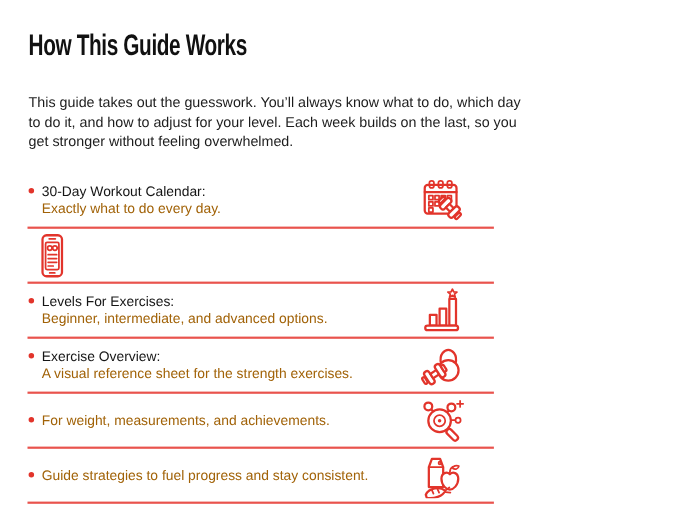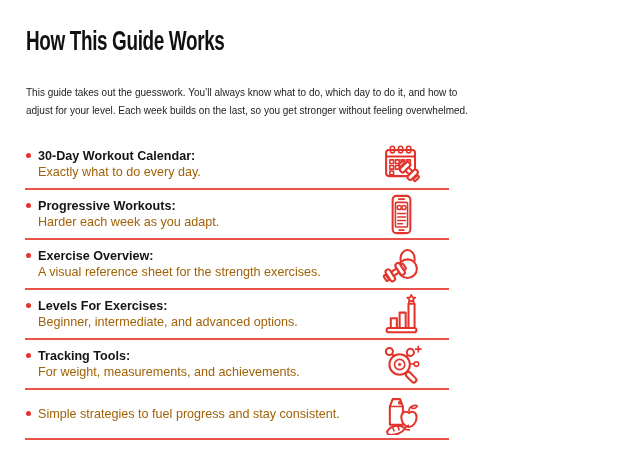--- a/index.html
+++ b/index.html
@@ -28,21 +28,21 @@
     white-space: nowrap;
   }
   h1.title .condense {
     display: inline-block;
     transform: scaleX(0.70);
     transform-origin: left center;
     letter-spacing: -0.5px;
   }
   p.intro {
     margin: 28px 0 0 0;
-    font-size: 10px;
+    font-size: 13px;
     line-height: 18px;
     max-width: 452px;
     color: #1c1c1c;
   }
   .features {
     margin: 20px 0 0 -1px;
     width: 424px;
   }
   .row {
     box-sizing: border-box;
@@ -60,21 +60,21 @@
   .bullet {
     flex: none;
     width: 5px;
     height: 5px;
     border-radius: 50%;
     background: #e2342b;
     margin: 5px 7px 0 1px;
   }
   .txt { flex: 1; }
   .item-title {
-    font-weight: bold;
+    font-weight: normal;
     font-size: 12.6px;
     line-height: 16px;
     color: #151515;
   }
   .item-desc {
     font-size: 12.6px;
     line-height: 16px;
     color: #a16207;
   }
   .icon {
@@ -139,27 +139,20 @@
             <rect x="21.5" y="22.5" width="5.5" height="13" rx="2.4"></rect>
             <rect x="27" y="26.5" width="6" height="5"></rect>
             <rect x="33" y="22.5" width="5.5" height="13" rx="2.4"></rect>
             <rect x="39.5" y="25.5" width="3" height="7" rx="1.5"></rect>
           </g>
         </svg>
       </span>
     </div>
 
     <div class="row">
-      <div class="lead">
-        <span class="bullet"></span>
-        <div class="txt">
-          <div class="item-title">Progressive Workouts:</div>
-          <div class="item-desc">Harder each week as you adapt.</div>
-        </div>
-      </div>
       <span class="icon">
         <svg viewBox="0 0 44 44">
           <rect x="12.5" y="2" width="19" height="40" rx="4"></rect>
           <line x1="19" y1="5.5" x2="25" y2="5.5" class="thin"></line>
           <rect x="15.5" y="9" width="13" height="26.5" rx="1.5" class="thin"></rect>
           <circle cx="19.6" cy="14.5" r="2.2" class="thin"></circle>
           <circle cx="24.6" cy="14.5" r="2.2" class="thin"></circle>
           <g class="thin">
             <line x1="18" y1="21" x2="26.3" y2="21"></line>
             <line x1="18" y1="24.7" x2="26.3" y2="24.7"></line>
@@ -168,20 +161,39 @@
           </g>
           <line x1="19.5" y1="38.8" x2="24.5" y2="38.8" class="thin"></line>
         </svg>
       </span>
     </div>
 
     <div class="row">
       <div class="lead">
         <span class="bullet"></span>
         <div class="txt">
+          <div class="item-title">Levels For Exercises:</div>
+          <div class="item-desc">Beginner, intermediate, and advanced options.</div>
+        </div>
+      </div>
+      <span class="icon">
+        <svg viewBox="0 0 44 44">
+          <polygon class="thin" points="32.5,0.8 33.8,3.6 36.9,3.8 34.5,5.8 35.3,8.8 32.5,7.1 29.7,8.8 30.5,5.8 28.1,3.8 31.2,3.6"></polygon>
+          <rect x="10.5" y="26" width="6.5" height="10.5"></rect>
+          <rect x="20" y="20" width="6.5" height="16.5"></rect>
+          <rect x="29.5" y="10.5" width="6.5" height="26"></rect>
+          <rect x="6" y="36.5" width="32" height="4.5" rx="2.2" class="fillw"></rect>
+        </svg>
+      </span>
+    </div>
+
+    <div class="row">
+      <div class="lead">
+        <span class="bullet"></span>
+        <div class="txt">
           <div class="item-title">Exercise Overview:</div>
           <div class="item-desc">A visual reference sheet for the strength exercises.</div>
         </div>
       </div>
       <span class="icon">
         <svg viewBox="0 0 44 44">
           <path d="M21.5 20 C19 10 25.5 6.5 28.5 6.5 C31.5 6.5 38 10 35.5 20" class="fillw"></path>
           <circle cx="28.5" cy="26.5" r="10" class="fillw"></circle>
           <g transform="rotate(-33 14 31)" class="fillw">
             <rect x="2.5" y="27.5" width="3" height="7" rx="1.5"></rect>
@@ -191,40 +203,20 @@
             <rect x="24.5" y="27.5" width="3" height="7" rx="1.5"></rect>
           </g>
         </svg>
       </span>
     </div>
 
     <div class="row">
       <div class="lead">
         <span class="bullet"></span>
         <div class="txt">
-          <div class="item-title">Levels For Exercises:</div>
-          <div class="item-desc">Beginner, intermediate, and advanced options.</div>
-        </div>
-      </div>
-      <span class="icon">
-        <svg viewBox="0 0 44 44">
-          <polygon class="thin" points="32.5,0.8 33.8,3.6 36.9,3.8 34.5,5.8 35.3,8.8 32.5,7.1 29.7,8.8 30.5,5.8 28.1,3.8 31.2,3.6"></polygon>
-          <rect x="10.5" y="26" width="6.5" height="10.5"></rect>
-          <rect x="20" y="20" width="6.5" height="16.5"></rect>
-          <rect x="29.5" y="10.5" width="6.5" height="26"></rect>
-          <rect x="6" y="36.5" width="32" height="4.5" rx="2.2" class="fillw"></rect>
-        </svg>
-      </span>
-    </div>
-
-    <div class="row">
-      <div class="lead">
-        <span class="bullet"></span>
-        <div class="txt">
-          <div class="item-title">Tracking Tools:</div>
           <div class="item-desc">For weight, measurements, and achievements.</div>
         </div>
       </div>
       <span class="icon">
         <svg viewBox="0 0 44 44">
           <line x1="11.5" y1="10.5" x2="15" y2="14"></line>
           <line x1="29.5" y1="11.5" x2="26.5" y2="14.5"></line>
           <line x1="31" y1="21.5" x2="35.5" y2="21.5" class="thin"></line>
           <circle cx="9" cy="8" r="3.8" class="fillw"></circle>
           <circle cx="31.5" cy="9" r="3.8" class="fillw"></circle>
@@ -235,21 +227,21 @@
           <circle cx="20" cy="22" r="5.5" class="thin"></circle>
           <circle cx="20" cy="22" r="1.7" class="fillr"></circle>
         </svg>
       </span>
     </div>
 
     <div class="row">
       <div class="lead">
         <span class="bullet"></span>
         <div class="txt">
-          <div class="item-desc">Simple strategies to fuel progress and stay consistent.</div>
+          <div class="item-desc">Guide strategies to fuel progress and stay consistent.</div>
         </div>
       </div>
       <span class="icon">
         <svg viewBox="0 0 44 44">
           <path d="M9.5 13.5 L12.5 5.5 L20.5 5.5 L23.5 13.5 L23.5 33 L9.5 33 Z" class="fillw"></path>
           <line x1="9.5" y1="13.5" x2="23.5" y2="13.5" class="thin"></line>
           <circle cx="20.3" cy="9.5" r="1.3" class="thin"></circle>
           <path d="M30 18.5 C30 15.5 31.3 14 33 13.2" class="thin"></path>
           <path d="M33 13.5 C36 11.5 38.8 12.6 38.8 12.6 C38.2 15.6 35 16.2 33 15 Z" class="fillw thin"></path>
           <path d="M30 20.5 C27.2 17.8 21.8 18.8 21.8 25 C21.8 31.3 26.6 35.5 30 35.5 C33.4 35.5 38.2 31.3 38.2 25 C38.2 18.8 32.8 17.8 30 20.5 Z" class="fillw"></path>

